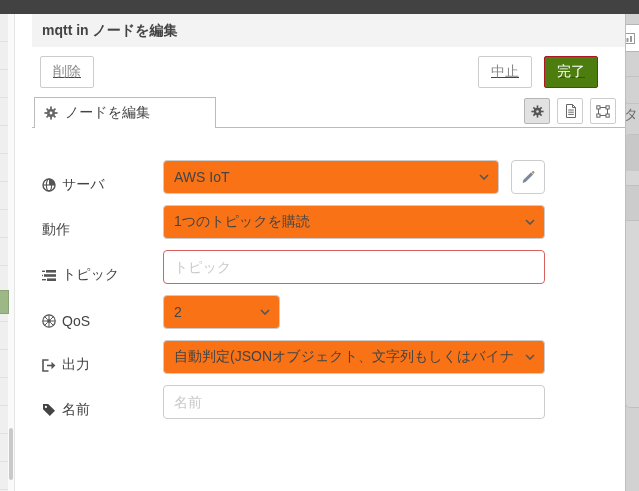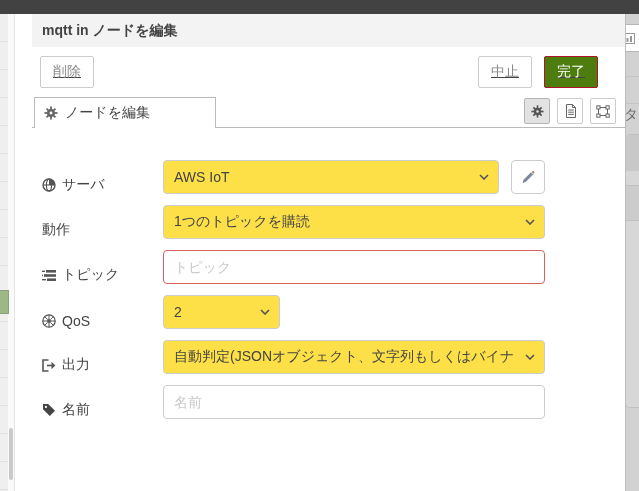--- a/index.html
+++ b/index.html
@@ -54,21 +54,21 @@
   .tab-tools{position:absolute;right:9px;bottom:3px;display:flex;gap:7px;z-index:3;}
   .icon-btn{width:26px;height:26px;background:#fff;border:1px solid #ccc;border-radius:2px;
     display:flex;align-items:center;justify-content:center;color:#666;cursor:pointer;padding:0;}
   .icon-btn.active{background:#e2e2e2;border-color:#b5b5b5;}
 
   
   .form{padding:32px 0 0 10px;}
   .row{display:flex;align-items:flex-end;height:34px;margin-bottom:11px;}
   .row-label{width:121px;flex:none;display:flex;align-items:center;gap:6px;color:#444;}
   .row-label .ico{display:flex;color:#555;}
-  .select{position:relative;height:34px;background:#fde047;border:1px solid #ccc;border-radius:4px;
+  .select{position:relative;height:34px;background:#f97316;border:1px solid #ccc;border-radius:4px;
     box-sizing:border-box;display:flex;align-items:center;padding:0 28px 0 10px;cursor:pointer;}
   .select .val{white-space:nowrap;overflow:hidden;color:#444;}
   .select .chev{position:absolute;right:9px;top:50%;margin-top:-3px;display:flex;color:#555;}
   .w-full{width:382px;}
   .w-server{width:336px;}
   .w-qos{width:117px;}
   .txt{height:34px;width:382px;border:1px solid #ccc;border-radius:4px;padding:0 10px;
     box-sizing:border-box;font:inherit;color:#444;background:#fff;}
   .txt::placeholder{color:#c9c9c9;opacity:1;}
   .txt.invalid{border-color:#d6615f;}

